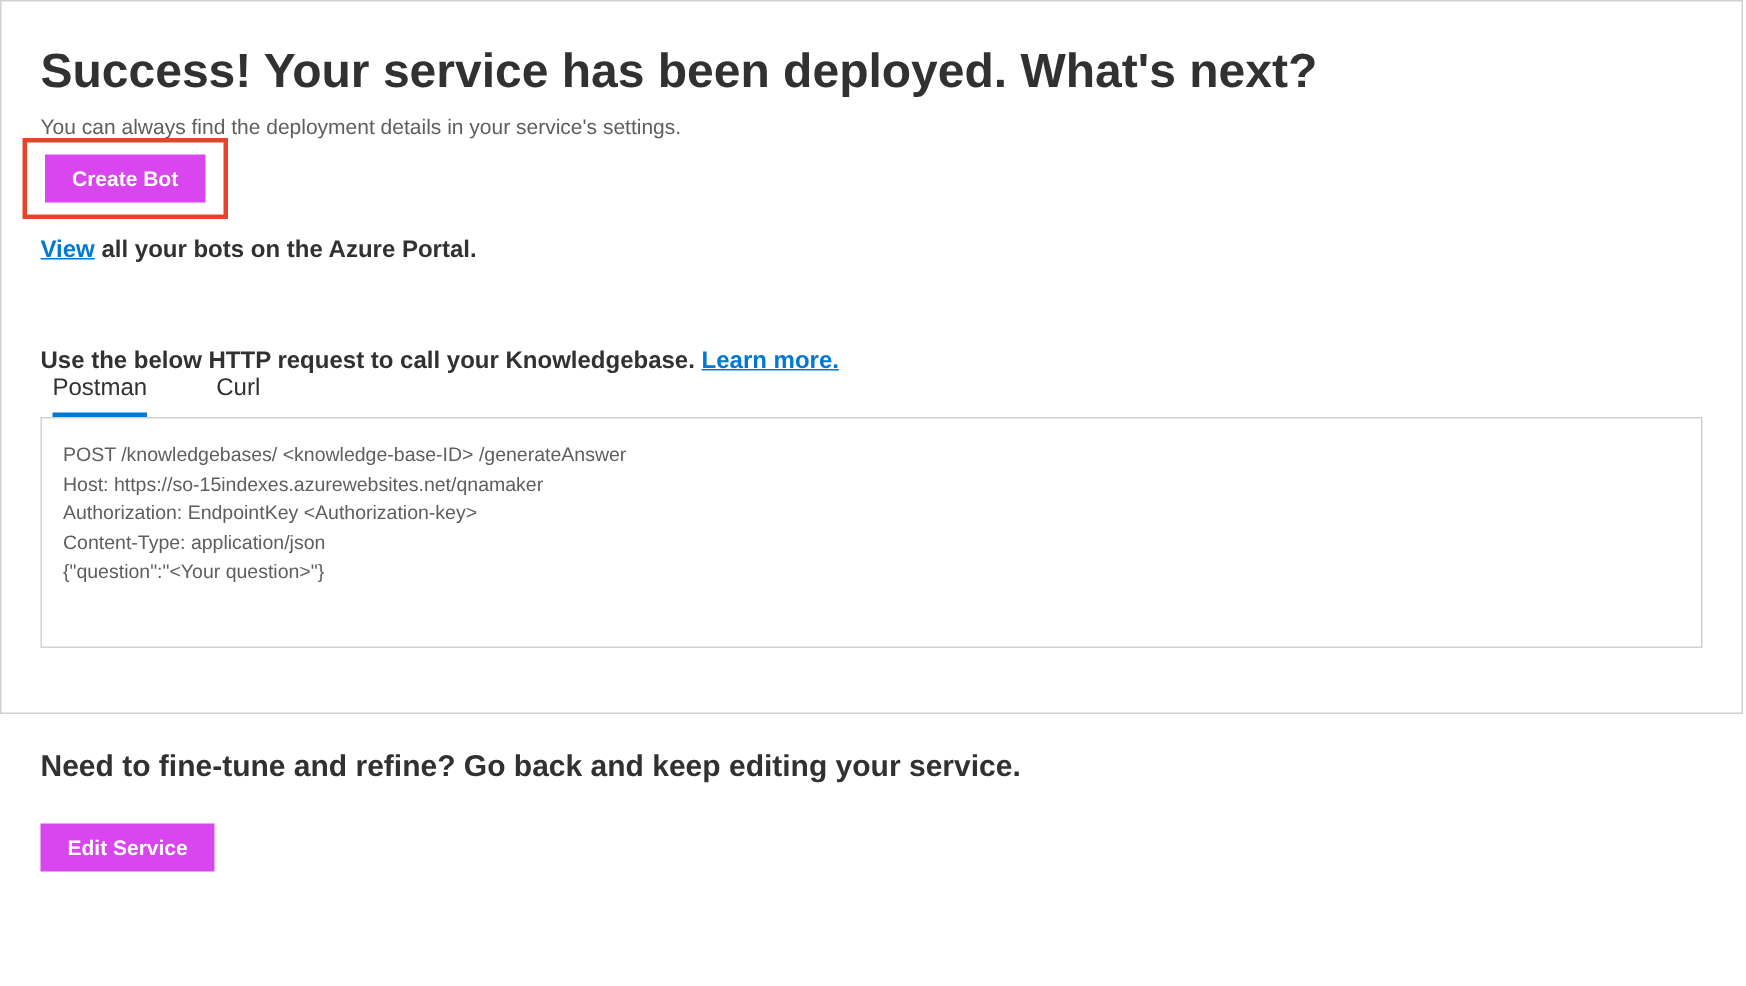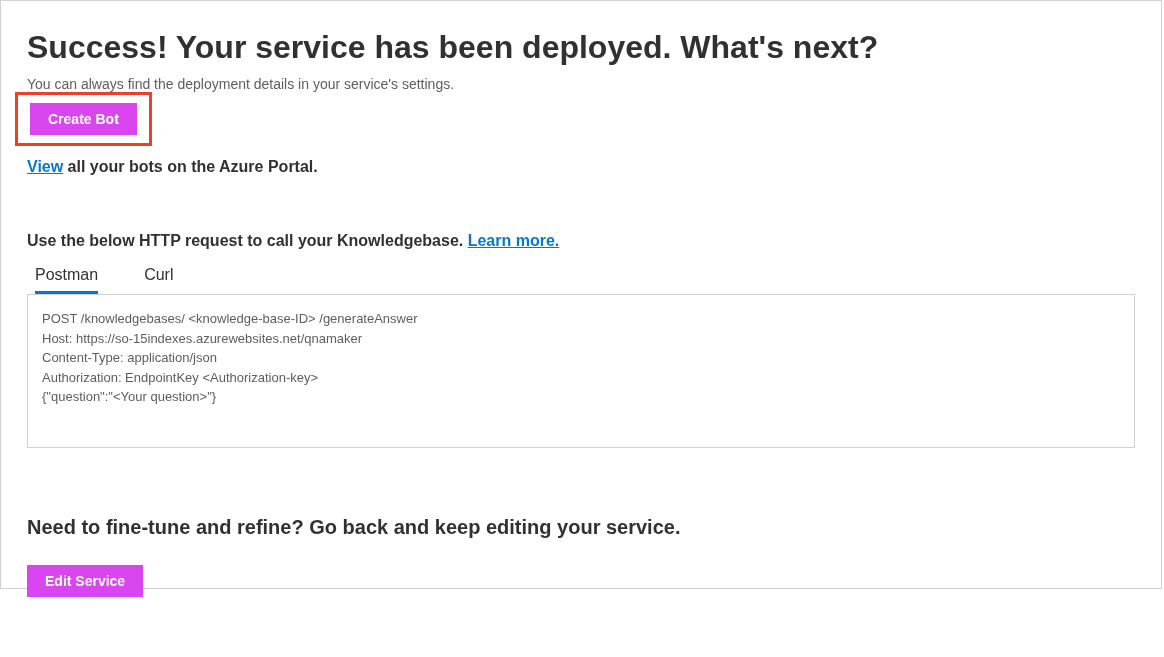--- a/index.html
+++ b/index.html
@@ -6,21 +6,21 @@
     body {
       font-family: "Segoe UI", -apple-system, BlinkMacSystemFont, sans-serif;
       background: #ffffff;
       padding: 0;
       width: 1164px;
       height: 657px;
     }
     .container {
       border: 1px solid #d1d1d1;
       width: 1162px;
-      height: 589px;
+      height: 476px;
       padding: 28px 26px;
       position: relative;
     }
     .page-title {
       font-size: 32px;
       font-weight: 600;
       color: #323130;
       margin-bottom: 10px;
     }
     .subtitle {
@@ -60,21 +60,20 @@
     .http-section-title {
       font-size: 16px;
       font-weight: 600;
       color: #323130;
     }
     .tabs {
       display: flex;
       gap: 46px;
       margin-bottom: 0;
       padding-left: 8px;
-      margin-top: 16px;
     }
     .tab {
       font-size: 16px;
       color: #323130;
       padding-bottom: 10px;
       cursor: pointer;
       position: relative;
     }
     .tab.active {
       font-weight: 400;
@@ -129,21 +128,21 @@
   </p>
 
   <div class="tabs">
     <div class="tab active">Postman</div>
     <div class="tab">Curl</div>
   </div>
 
   <div class="code-box">
     <div class="code-line"><span>POST /knowledgebases/ </span><span class="placeholder-bracket">&lt;knowledge-base-ID&gt;</span><span> /generateAnswer</span></div>
     <div class="code-line">Host: https://so-15indexes.azurewebsites.net/qnamaker</div>
+    <div class="code-line"><span>Authorization: EndpointKey </span><span class="placeholder-bracket">&lt;Authorization-key&gt;</span></div>
     <div class="code-line">Content-Type: application/json</div>
-    <div class="code-line"><span>Authorization: EndpointKey </span><span class="placeholder-bracket">&lt;Authorization-key&gt;</span></div>
     <div class="code-line"><span>{"question":"</span><span class="placeholder-bracket">&lt;Your question&gt;</span><span>"}</span></div>
   </div>
 
   <p class="fine-tune-title">Need to fine-tune and refine? Go back and keep editing your service.</p>
   <button class="btn">Edit Service</button>
 
 </div>
 
 </body></html>

